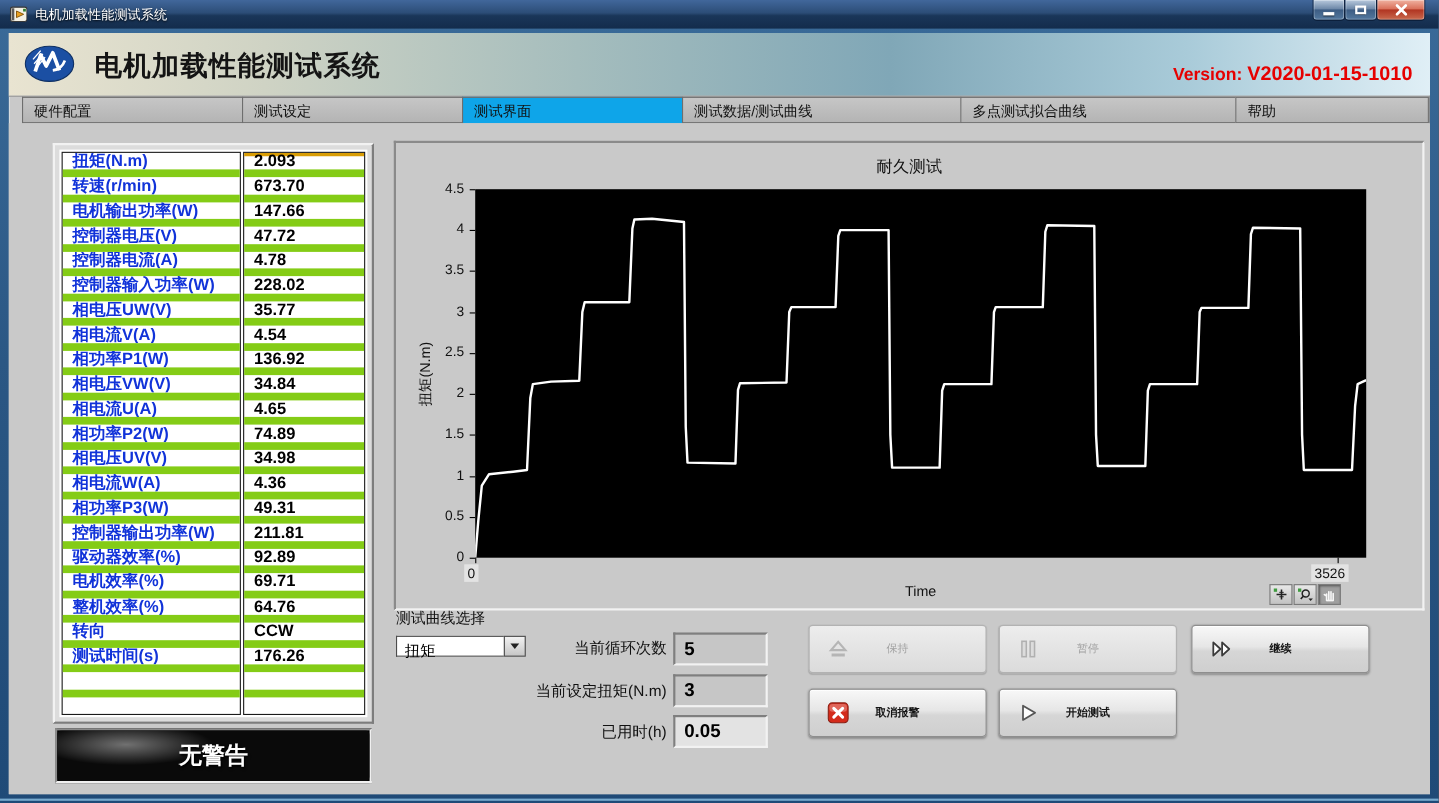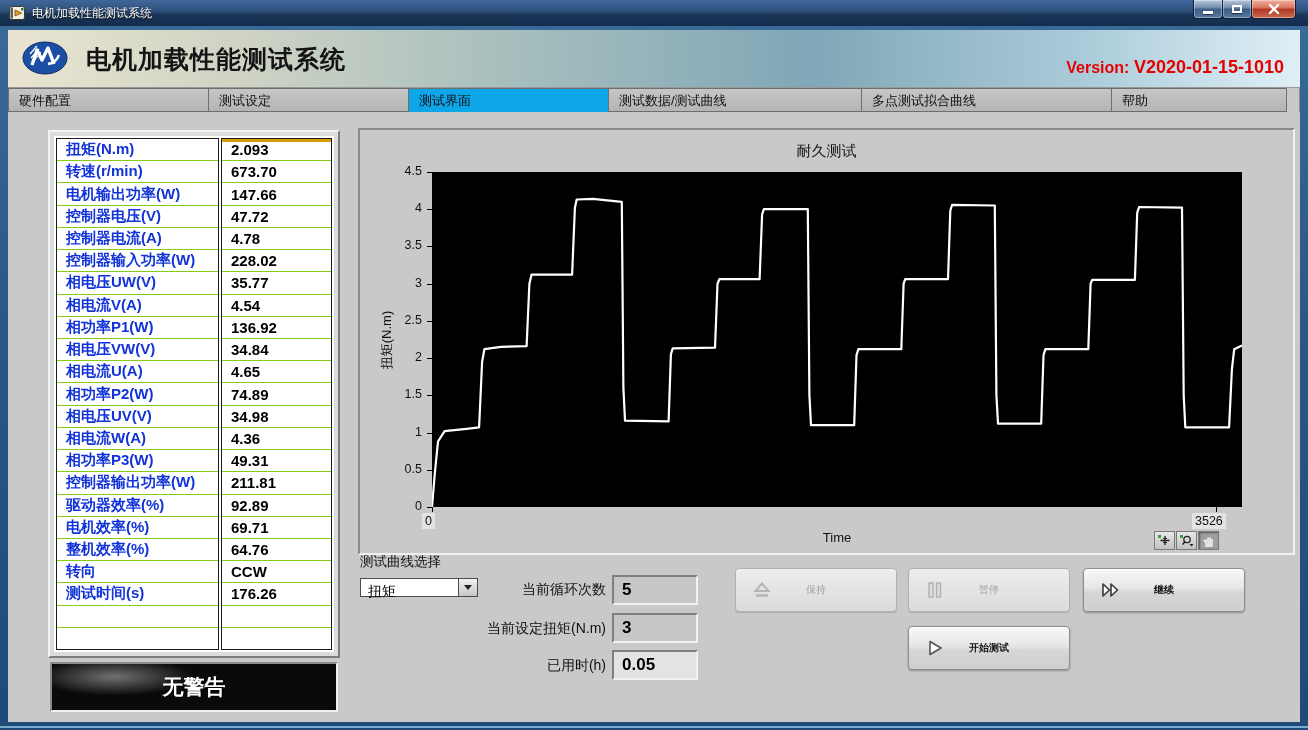--- a/index.html
+++ b/index.html
@@ -30,40 +30,40 @@
 
   .header{position:absolute;left:0;top:0;width:100%;height:58px;border-bottom:1px solid #989898;
     background:linear-gradient(90deg,#e9e4d1 0%,#cfd3c4 18%,#a5bdbd 40%,#80a7b7 62%,#a9cbd9 83%,#e0eff6 100%);}
   .logo{position:absolute;left:14px;top:10px;}
   .app-title{position:absolute;left:78px;top:13px;font-size:25px;font-weight:bold;color:#141414;letter-spacing:1px;}
   .version{position:absolute;right:16px;bottom:9px;color:#e60000;font-weight:bold;}
   .version .vlabel{font-size:16px;}
   .version .vvalue{font-size:18px;}
 
   
-  .tabstrip{position:absolute;left:0;top:58px;width:100%;height:24px;display:flex;padding-left:0;}
+  .tabstrip{position:absolute;left:0;top:58px;width:100%;height:24px;display:flex;padding-left:12px;}
   .tab{height:24px;line-height:23px;padding-left:10px;font-size:13px;color:#111;
     background:linear-gradient(180deg,#c6c6c6,#b4b4b4);
     border:1px solid #6e6e6e;border-right:none;cursor:default;}
   .tab.last{border-right:1px solid #6e6e6e;}
   .tab.active{background:#0ea5e9;border-bottom:none;}
 
   
   .content{position:absolute;left:0;top:82px;width:1292px;height:610px;background:#c9c9c9;}
 
   
   .table-panel{position:absolute;left:40px;top:18px;width:292px;height:528px;background:#dcdcdc;
     border:2px solid;border-color:#f2f2f2 #7d7d7d #7d7d7d #f2f2f2;padding:4px;}
   .mtable{display:flex;gap:2px;width:100%;height:100%;background:#fff;padding:2px;}
   .mcol{display:flex;flex-direction:column;border:1px solid #1a1a1a;background:#fff;}
   .lcol{width:163px;}
   .vcol{flex:1;}
   .mcell{flex:1;display:flex;align-items:center;padding:0 4px 0 9px;font-size:15px;font-weight:bold;
     white-space:nowrap;overflow:hidden;}
-  .mcell + .mcell{border-top:1px solid #84cc16;}
+  .mcell + .mcell{border-top:7px solid #84cc16;}
   .lcol .mcell{color:#1133d9;}
   .vcol .mcell{color:#000;}
   .vcol .mcell.cursor-top{box-shadow:inset 0 3px 0 #d99d05;}
 
   
   .warning-frame{position:absolute;left:42px;top:550px;width:288px;height:50px;
     border:2px solid;border-color:#8a8a8a #f0f0f0 #f0f0f0 #8a8a8a;background:#000;}
   .warning-box{width:100%;height:100%;border-radius:4px;position:relative;
     background:radial-gradient(110px 26px at 22% 28%,rgba(255,255,255,.42),rgba(255,255,255,0) 72%),#0a0a0a;
     display:flex;align-items:center;justify-content:center;}
@@ -323,20 +323,30 @@
       <div class="sysbtn" style="left:1075px;top:456px;">
         <span class="bicon">
           <svg width="24" height="22" viewBox="0 0 24 22">
             <path d="M4 5 L10.5 11 L4 17 Z" fill="#fdfdfd" stroke="#3a3a3a" stroke-width="1.6" stroke-linejoin="round"></path>
             <path d="M12 5 L18.5 11 L12 17 Z" fill="#fdfdfd" stroke="#3a3a3a" stroke-width="1.6" stroke-linejoin="round"></path>
           </svg>
         </span>
         <span class="blabel">继续</span>
       </div>
 
+      <div class="sysbtn" style="left:727px;top:514px;">
+        <span class="bicon">
+          <svg width="22" height="22" viewBox="0 0 22 22">
+            <rect x="2" y="2" width="18" height="18" rx="3.5" fill="#d42b1b" stroke="#8a1f14" stroke-width="1"></rect>
+            <rect x="3" y="3" width="16" height="7" rx="3" fill="rgba(255,255,255,0.28)"></rect>
+            <path d="M7 7 L15 15 M15 7 L7 15" stroke="#fff" stroke-width="2.8" stroke-linecap="round"></path>
+          </svg>
+        </span>
+        <span class="blabel">取消报警</span>
+      </div>
       <div class="sysbtn" style="left:900px;top:514px;">
         <span class="bicon">
           <svg width="22" height="22" viewBox="0 0 22 22">
             <path d="M6 4.5 L17 11 L6 17.5 Z" fill="#fdfdfd" stroke="#555" stroke-width="1.6" stroke-linejoin="round"></path>
           </svg>
         </span>
         <span class="blabel">开始测试</span>
       </div>
 
     </div>

